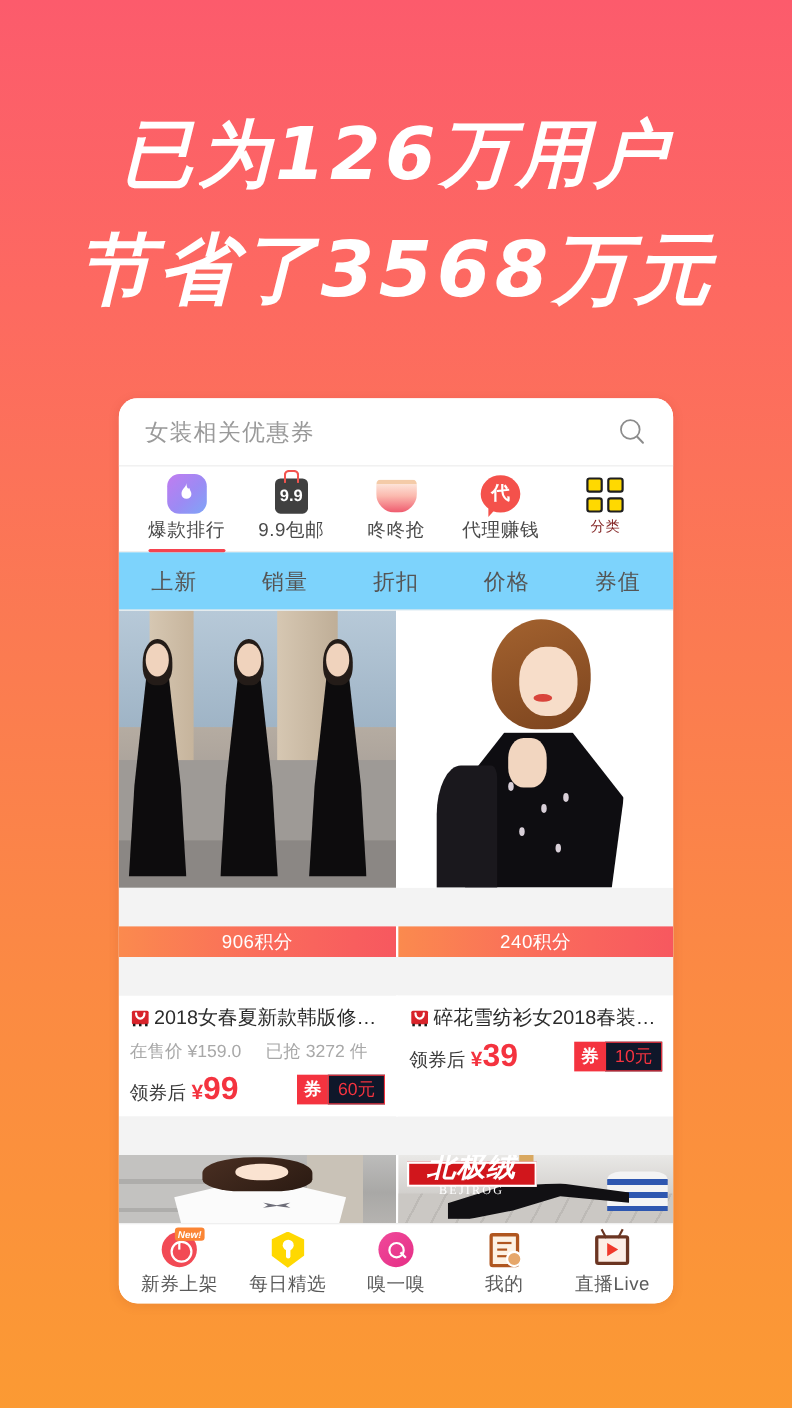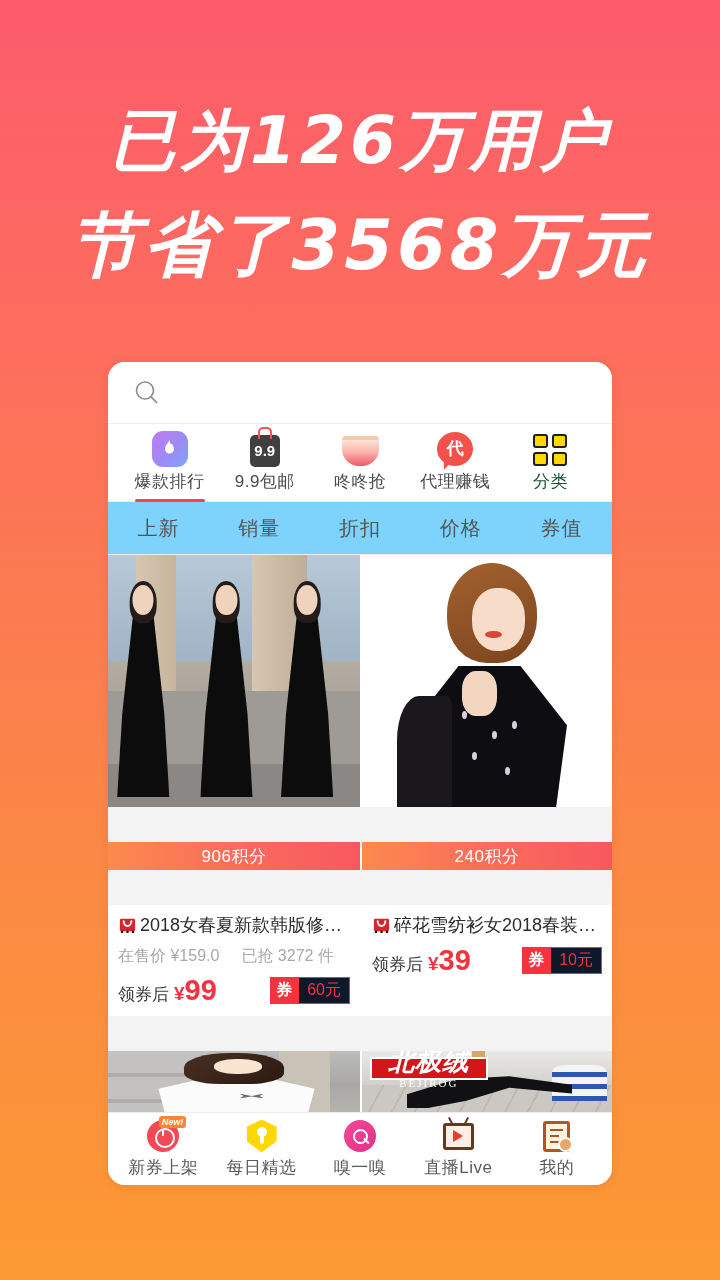--- a/index.html
+++ b/index.html
@@ -52,21 +52,21 @@
     position:relative;
     border-bottom:1px solid #ededed;
   }
   .cat-item {
     flex:1; display:flex; flex-direction:column;
     align-items:center; justify-content:flex-start;
     position:relative; height:100%;
   }
   .cat-ico { height:37px; display:flex; align-items:center; justify-content:center; }
   .cat-label { font-size:17px; color:#4a4a4a; margin-top:3px; letter-spacing:.5px; }
-  .cat-item.small .cat-label { font-size:17px; color:#14532d; }
+  .cat-item.small .cat-label { font-size:13px; color:#7f1d1d; }
   .cat-underline {
     position:absolute; bottom:-1px; left:50%; transform:translateX(-50%);
     width:70px; height:3px; background:#f5434f; border-radius:2px;
   }
 
   
   .ico-fire {
     width:36px; height:36px; border-radius:11px;
     background:linear-gradient(135deg,#c17cf0 0%,#9b8bf4 55%,#7fa5f7 100%);
     display:flex; align-items:center; justify-content:center;
@@ -303,20 +303,21 @@
 <body>
 
 <div class="headline">
   <div class="hl-line">已为126万用户</div>
   <div class="hl-line second">节省了3568万元</div>
 </div>
 
 <div class="phone-card">
 
   <div class="search-bar">
+    <div class="search-placeholder">女装相关优惠券</div>
     <svg class="search-ico" viewBox="0 0 30 30">
       <circle cx="13" cy="12.5" r="8.5" fill="none" stroke="#8c8c8c" stroke-width="1.6"></circle>
       <line x1="19.3" y1="19" x2="24.5" y2="24.5" stroke="#8c8c8c" stroke-width="1.8" stroke-linecap="round"></line>
     </svg>
   </div>
 
   <div class="cat-row">
 
     <div class="cat-item">
       <div class="cat-ico">
@@ -536,32 +537,32 @@
 
     <div class="nav-item">
       <div class="nav-ico">
         <div class="n-search"></div>
       </div>
       <div class="nav-label">嗅一嗅</div>
     </div>
 
     <div class="nav-item">
       <div class="nav-ico">
-        <div class="n-tv">
-            <i></i>
-          </div>
-      </div>
-      <div class="nav-label">直播Live</div>
+        <div class="n-doc">
+            <i></i>
+            <i></i>
+            <i></i>
+            <div class="pp"></div>
+          </div>
+      </div>
+      <div class="nav-label">我的</div>
     </div>
 
     <div class="nav-item">
       <div class="nav-ico">
-        <div class="n-doc">
-            <i></i>
-            <i></i>
-            <i></i>
-            <div class="pp"></div>
-          </div>
-      </div>
-      <div class="nav-label">我的</div>
+        <div class="n-tv">
+            <i></i>
+          </div>
+      </div>
+      <div class="nav-label">直播Live</div>
     </div>
   </div>
 </div>
 
 </body></html>

